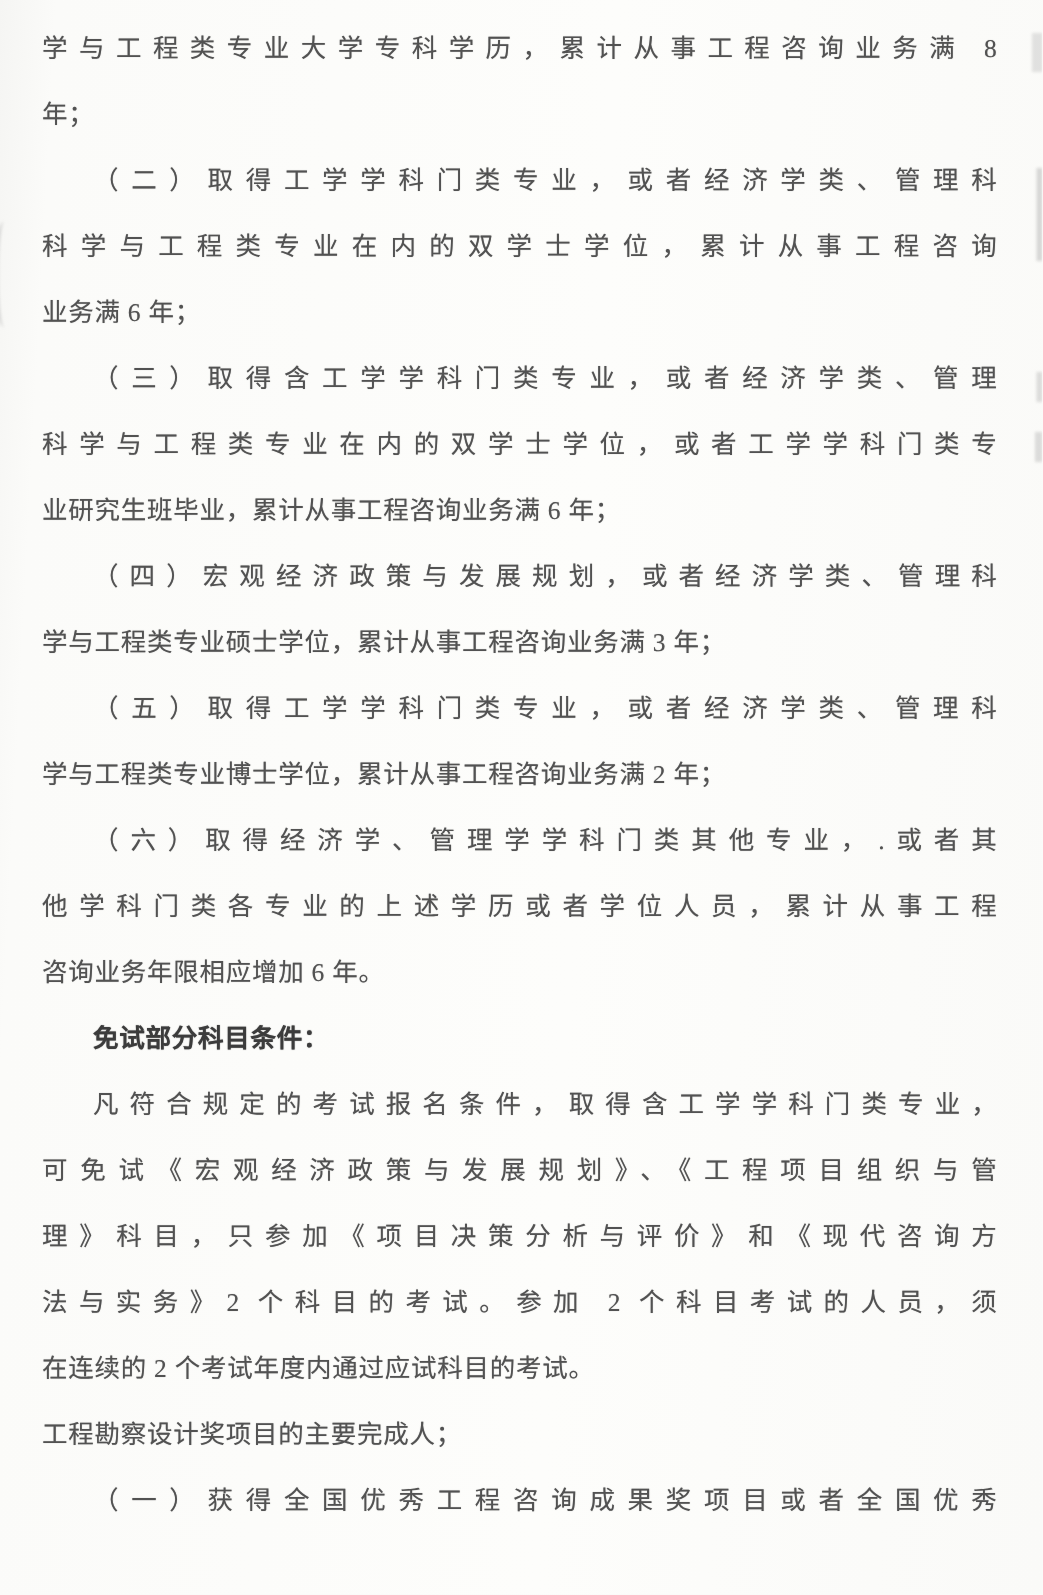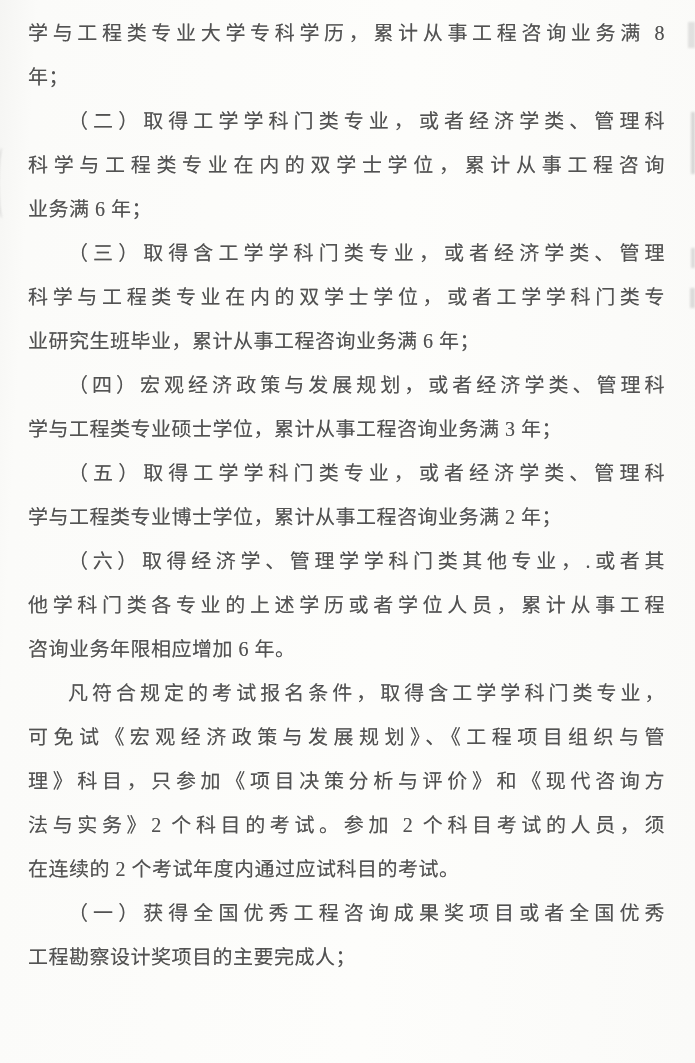--- a/index.html
+++ b/index.html
@@ -18,21 +18,21 @@
   .text-block {
     position: absolute;
     left: 28px;
     top: 11px;
     width: 637px;
     color: #525252;
   }
   .line {
     height: 44px;
     line-height: 44px;
-    font-size: 20px;
+    font-size: 17px;
     overflow: hidden;
     white-space: normal;
     letter-spacing: 0.5px;
     text-shadow: 0 0 0.6px rgba(85, 85, 85, 0.55);
   }
   .line.justify {
     text-align: justify;
     text-align-last: justify;
     text-justify: inter-character;
   }
@@ -76,26 +76,27 @@
       <div class="line indent justify">（三）取得含工学学科门类专业，或者经济学类、管理</div>
       <div class="line justify">科学与工程类专业在内的双学士学位，或者工学学科门类专</div>
       <div class="line">业研究生班毕业，累计从事工程咨询业务满 6 年；</div>
       <div class="line indent justify">（四）宏观经济政策与发展规划，或者经济学类、管理科</div>
       <div class="line">学与工程类专业硕士学位，累计从事工程咨询业务满 3 年；</div>
       <div class="line indent justify">（五）取得工学学科门类专业，或者经济学类、管理科</div>
       <div class="line">学与工程类专业博士学位，累计从事工程咨询业务满 2 年；</div>
       <div class="line indent justify">（六）取得经济学、管理学学科门类其他专业，.或者其</div>
       <div class="line justify">他学科门类各专业的上述学历或者学位人员，累计从事工程</div>
       <div class="line">咨询业务年限相应增加 6 年。</div>
+      <div class="line indent bold">免试部分科目条件：</div>
       <div class="line indent justify">凡符合规定的考试报名条件，取得含工学学科门类专业，</div>
       <div class="line justify">可免试《宏观经济政策与发展规划》、《工程项目组织与管</div>
       <div class="line justify">理》科目，只参加《项目决策分析与评价》和《现代咨询方</div>
       <div class="line justify">法与实务》2 个科目的考试。参加 2 个科目考试的人员，须</div>
       <div class="line">在连续的 2 个考试年度内通过应试科目的考试。</div>
+      <div class="line">工程勘察设计奖项目的主要完成人；</div>
       <div class="line indent justify">（一）获得全国优秀工程咨询成果奖项目或者全国优秀</div>
-      <div class="line">工程勘察设计奖项目的主要完成人；</div>
     </div>
   <div class="artifact artifact-left-crease"></div>
   <div class="artifact artifact-r1"></div>
   <div class="artifact artifact-r2"></div>
   <div class="artifact artifact-r3"></div>
   <div class="artifact artifact-r4"></div>
 </div>
 
 </body></html>

